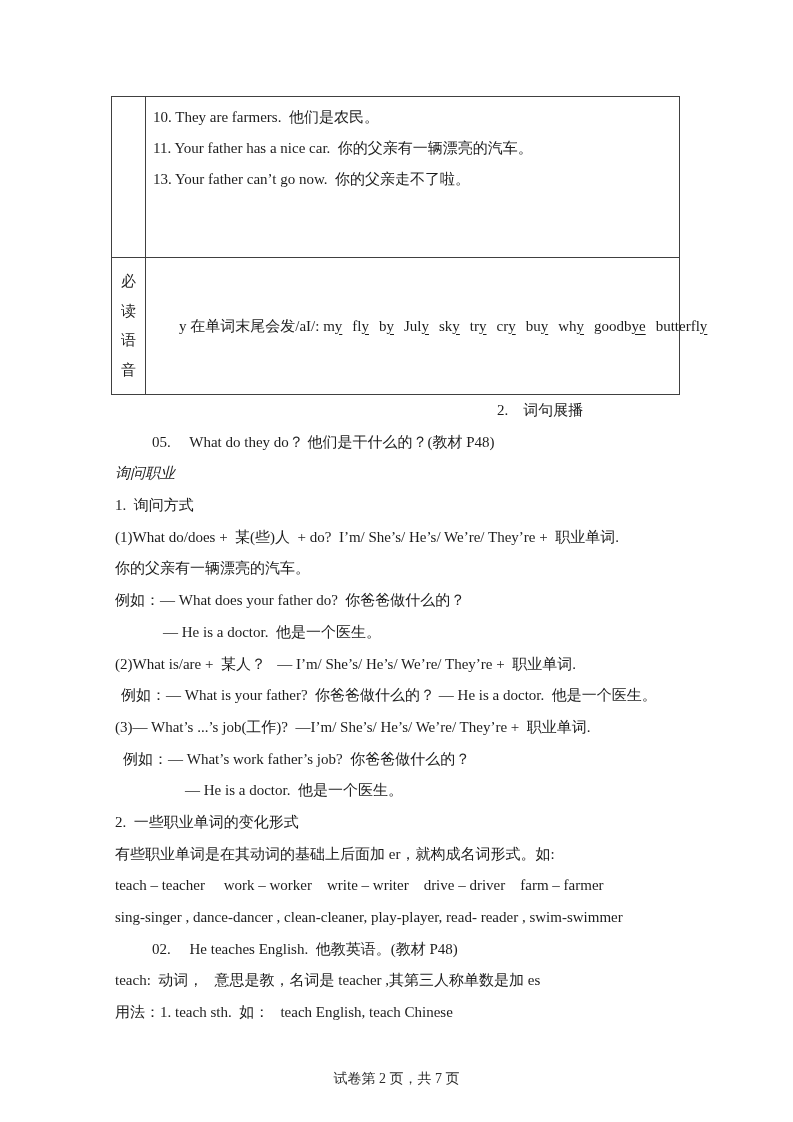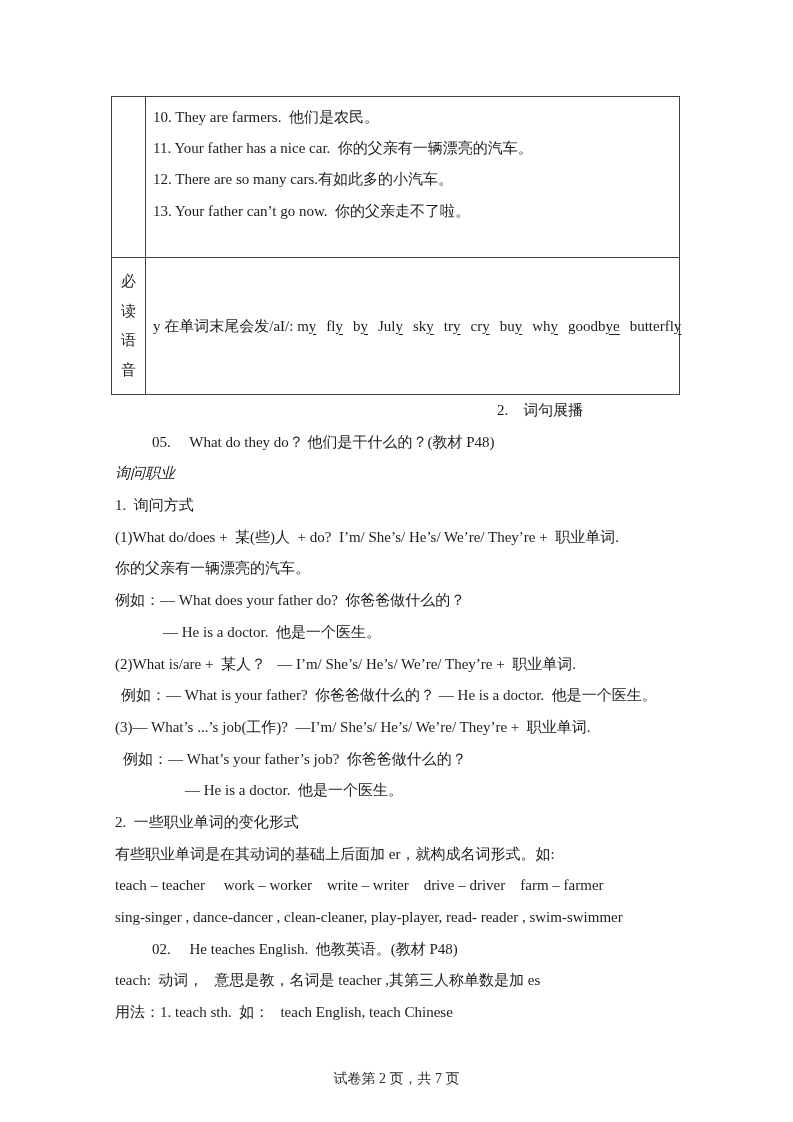--- a/index.html
+++ b/index.html
@@ -17,21 +17,21 @@
   .trow1{height:161px;border-bottom:1.5px solid #404040;}
   .trow2{height:136px;}
   .tlab{width:34px;flex:0 0 34px;border-right:1.5px solid #404040;box-sizing:border-box;
         display:flex;flex-direction:column;align-items:center;justify-content:space-evenly;
         padding:4px 0;}
   .tlab span{line-height:21px;}
   .tcell{flex:1;box-sizing:border-box;}
   .trow1 .tcell{padding:5px 0 0 7px;}
   .tline{height:31.2px;line-height:31.2px;white-space:pre;}
   .trow2 .tcell{display:flex;align-items:center;padding-left:7px;}
-  .phonics{white-space:pre;}
+  .phonics{white-space:pre;margin-left:26px;}
   .word{margin-left:10px;}
   .u{text-decoration:underline;text-underline-offset:3px;}
 
   
   .bodylines{padding-left:4px;}
   .bline{height:31.7px;line-height:31.7px;white-space:pre;box-sizing:border-box;}
 
   
   .footer{position:absolute;left:0;top:1068px;width:793px;height:22px;
           text-align:center;font-size:14px;line-height:22px;color:#2a2a2a;}
@@ -41,21 +41,20 @@
 
 <div class="page">
   <div class="content">
 
     <div class="tbl">
       <div class="trow trow1">
         <div class="tlab"></div>
         <div class="tcell">
             <div class="tline">10. They are farmers.  他们是农民。</div>
             <div class="tline">11. Your father has a nice car.  你的父亲有一辆漂亮的汽车。</div>
-            <div class="tline">12. There are so many cars.有如此多的小汽车。</div>
             <div class="tline">13. Your father can’t go now.  你的父亲走不了啦。</div>
           </div>
       </div>
       <div class="trow trow2">
         <div class="tlab">
             <span>必</span>
             <span>读</span>
             <span>语</span>
             <span>音</span>
           </div>
@@ -71,21 +70,21 @@
           <div class="bline" style="padding-left: 37px;">05.     What do they do？ 他们是干什么的？(教材 P48)</div>
           <div class="bline" style="padding-left: 0px; font-style: italic;">询问职业</div>
           <div class="bline" style="padding-left: 0px;">1.  询问方式</div>
           <div class="bline" style="padding-left: 0px;">(1)What do/does +  某(些)人  + do?  I’m/ She’s/ He’s/ We’re/ They’re +  职业单词.</div>
           <div class="bline" style="padding-left: 0px;">你的父亲有一辆漂亮的汽车。</div>
           <div class="bline" style="padding-left: 0px;">例如：— What does your father do?  你爸爸做什么的？</div>
           <div class="bline" style="padding-left: 48px;">— He is a doctor.  他是一个医生。</div>
           <div class="bline" style="padding-left: 0px;">(2)What is/are +  某人？   — I’m/ She’s/ He’s/ We’re/ They’re +  职业单词.</div>
           <div class="bline" style="padding-left: 0px; margin-left: 6px;">例如：— What is your father?  你爸爸做什么的？ — He is a doctor.  他是一个医生。</div>
           <div class="bline" style="padding-left: 0px;">(3)— What’s ...’s job(工作)?  —I’m/ She’s/ He’s/ We’re/ They’re +  职业单词.</div>
-          <div class="bline" style="padding-left: 8px;">例如：— What’s your father’s job?  你爸爸做什么的？</div>
+          <div class="bline" style="padding-left: 8px;">例如：— What’s work father’s job?  你爸爸做什么的？</div>
           <div class="bline" style="padding-left: 70px;">— He is a doctor.  他是一个医生。</div>
           <div class="bline" style="padding-left: 0px;">2.  一些职业单词的变化形式</div>
           <div class="bline" style="padding-left: 0px;">有些职业单词是在其动词的基础上后面加 er，就构成名词形式。如:</div>
           <div class="bline" style="padding-left: 0px;">teach – teacher     work – worker    write – writer    drive – driver    farm – farmer</div>
           <div class="bline" style="padding-left: 0px;">sing-singer , dance-dancer , clean-cleaner, play-player, read- reader , swim-swimmer</div>
           <div class="bline" style="padding-left: 37px;">02.     He teaches English.  他教英语。(教材 P48)</div>
           <div class="bline" style="padding-left: 0px;">teach:  动词，   意思是教，名词是 teacher ,其第三人称单数是加 es</div>
           <div class="bline" style="padding-left: 0px;">用法：1. teach sth.  如：   teach English, teach Chinese</div>
         </div>
     </div>

